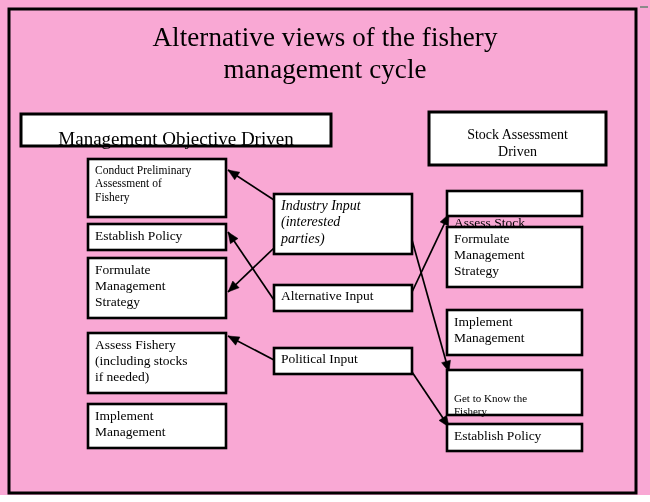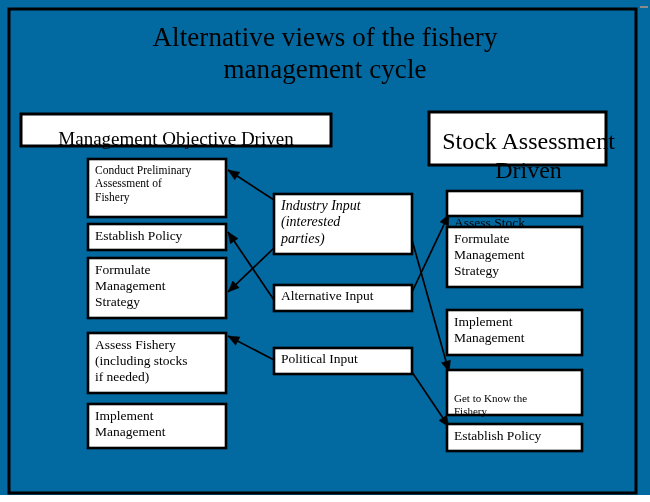--- a/index.html
+++ b/index.html
@@ -11,21 +11,21 @@
     width: 650px;
     height: 502px;
     font-family: "Liberation Serif", "DejaVu Serif", serif;
     color: #000000;
     overflow: hidden;
   }
   #diagram-root {
     position: relative;
     width: 650px;
     height: 495px;
-    background: #0369a1;
+    background: #f9a8d4;
   }
   #diagram-svg {
     position: absolute;
     left: 0;
     top: 0;
     width: 650px;
     height: 502px;
     display: block;
   }
   .frame {
@@ -135,21 +135,21 @@
         <rect x="447" y="310" width="135" height="45" class="nodebox"></rect>
         <rect x="447" y="370" width="135" height="45" class="nodebox"></rect>
         <rect x="447" y="424" width="135" height="27" class="nodebox"></rect>
       </g>
   </svg>
 
   <div class="title-text">Alternative views of the fishery
 management cycle</div>
 
   <div class="hdrlabel" id="left-header-label" style="left: 21px; top: 119px; width: 310px; font-size: 19px;">Management Objective  Driven</div>
-  <div class="hdrlabel" id="right-header-label" style="left: 440px; top: 118px; width: 177px; font-size: 24px;">Stock Assessment
+  <div class="hdrlabel" id="right-header-label" style="left: 429px; top: 118px; width: 177px; font-size: 14px;">Stock Assessment
 Driven</div>
 
   <div id="labels-layer">
       <div class="nodelabel" style="left: 95px; top: 164px; width: 124px; font-size: 11.5px;">Conduct Preliminary
 Assessment of
 Fishery</div>
       <div class="nodelabel" style="left: 95px; top: 228px; width: 124px; font-size: 13.5px;">Establish Policy</div>
       <div class="nodelabel" style="left: 95px; top: 262px; width: 124px; font-size: 13.5px;">Formulate
 Management
 Strategy</div>

